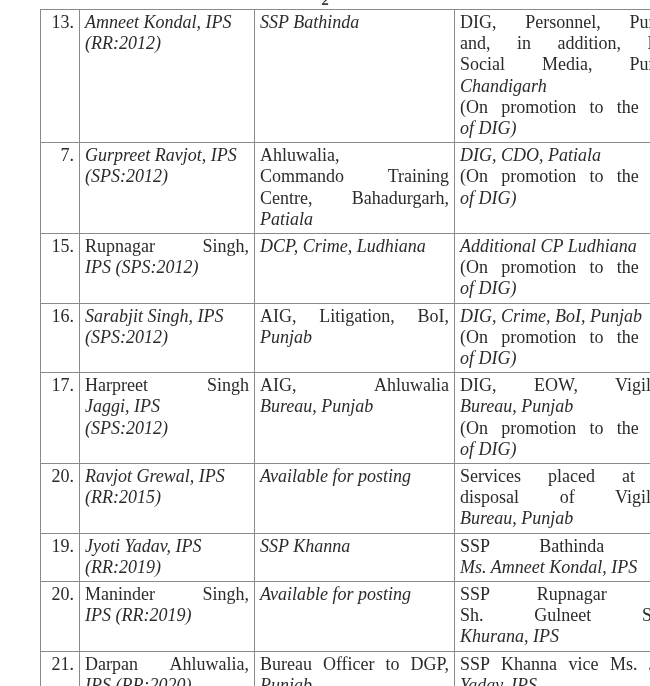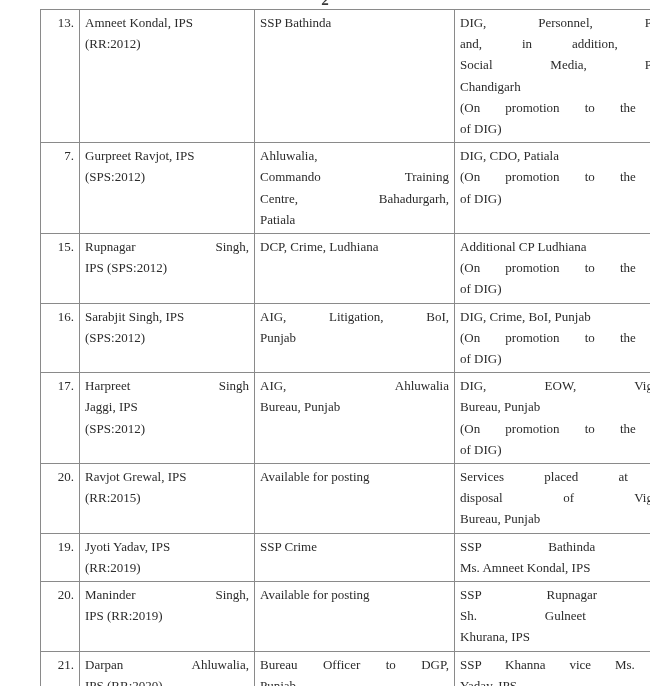--- a/index.html
+++ b/index.html
@@ -50,21 +50,21 @@
     table-layout: fixed;
     border-top: 1px solid #8a8a8a;
     border-left: 1px solid #8a8a8a;
     border-right: 1px solid #8a8a8a;
   }
   table.posting-table td {
     border-bottom: 1px solid #8a8a8a;
     border-right: 1px solid #8a8a8a;
     vertical-align: top;
     padding: 2px 5px 3px 5px;
-    font-size: 13px;
+    font-size: 18px;
     line-height: 21.2px;
     text-align: justify;
     text-justify: inter-word;
     hyphens: none;
     word-spacing: 0;
   }
   table.posting-table td:last-child {
     border-right: none;
   }
   td.col-sno {
@@ -91,20 +91,21 @@
   .jline {
     display: block;
   }
   .jline.stretch {
     text-align: justify;
     text-align-last: justify;
   }
   .jline.plain {
     text-align: left;
     text-align-last: left;
+    font-style: italic;
   }
 </style>
 </head>
 <body>
 
 <div id="page">
 
   <div class="page-number">2</div>
 
   <div class="table-wrap">
@@ -142,21 +143,21 @@
           </tr>
           <tr>
             <td class="col-sno">20.</td>
             <td class="col-officer"><span class="jtext"><span class="jline plain">Ravjot Grewal, IPS</span><span class="jline plain">(RR:2015)</span></span></td>
             <td class="col-present"><span class="jtext"><span class="jline plain">Available for posting</span></span></td>
             <td class="col-new"><span class="jtext"><span class="jline stretch">Services placed at the</span><span class="jline stretch">disposal of Vigilance</span><span class="jline plain">Bureau, Punjab</span></span></td>
           </tr>
           <tr>
             <td class="col-sno">19.</td>
             <td class="col-officer"><span class="jtext"><span class="jline plain">Jyoti Yadav, IPS</span><span class="jline plain">(RR:2019)</span></span></td>
-            <td class="col-present"><span class="jtext"><span class="jline plain">SSP Crime</span></span></td>
+            <td class="col-present"><span class="jtext"><span class="jline plain">SSP Khanna</span></span></td>
             <td class="col-new"><span class="jtext"><span class="jline stretch">SSP Bathinda vice</span><span class="jline plain">Ms. Amneet Kondal, IPS</span></span></td>
           </tr>
           <tr>
             <td class="col-sno">20.</td>
             <td class="col-officer"><span class="jtext"><span class="jline stretch">Maninder Singh,</span><span class="jline plain">IPS (RR:2019)</span></span></td>
             <td class="col-present"><span class="jtext"><span class="jline plain">Available for posting</span></span></td>
             <td class="col-new"><span class="jtext"><span class="jline stretch">SSP Rupnagar vice</span><span class="jline stretch">Sh. Gulneet Singh</span><span class="jline plain">Khurana, IPS</span></span></td>
           </tr>
           <tr>
             <td class="col-sno">21.</td>

